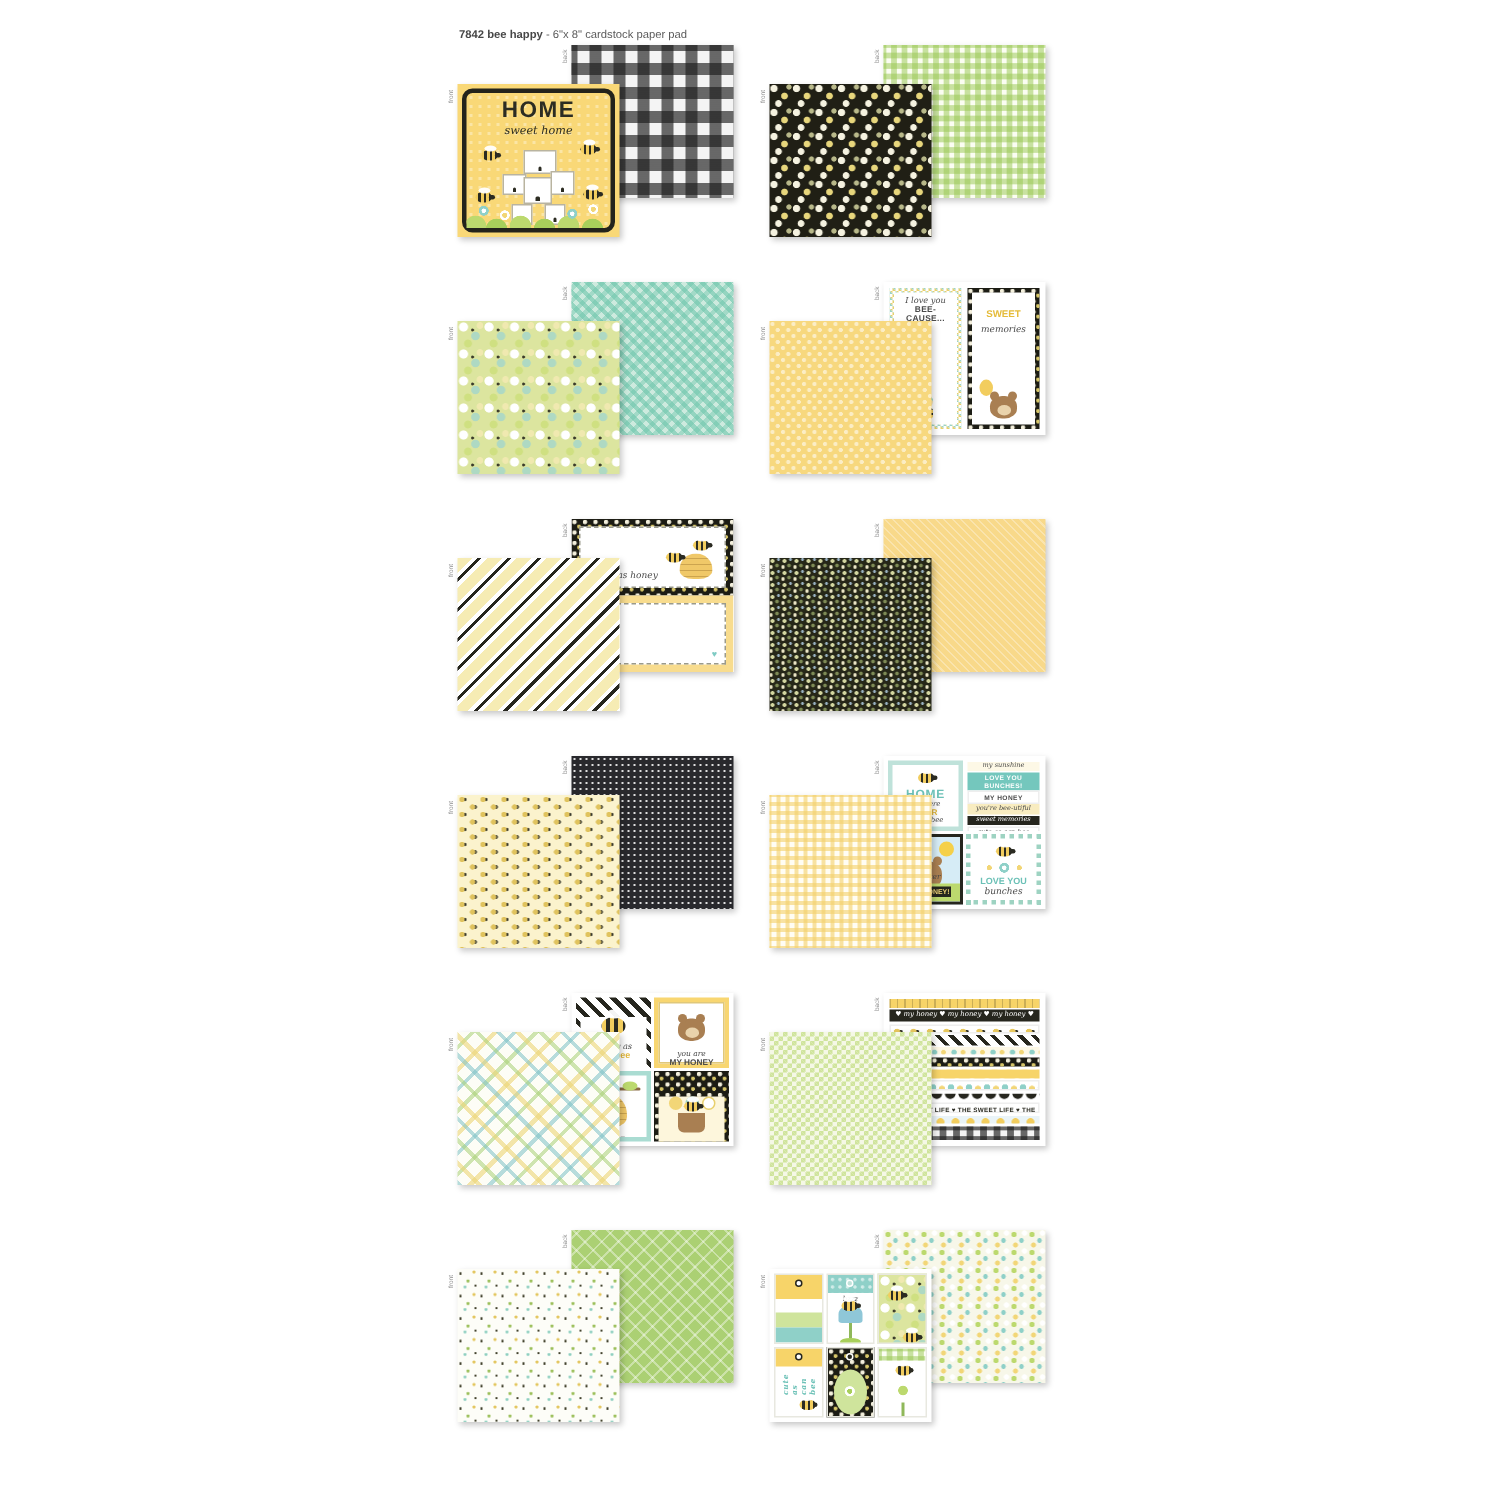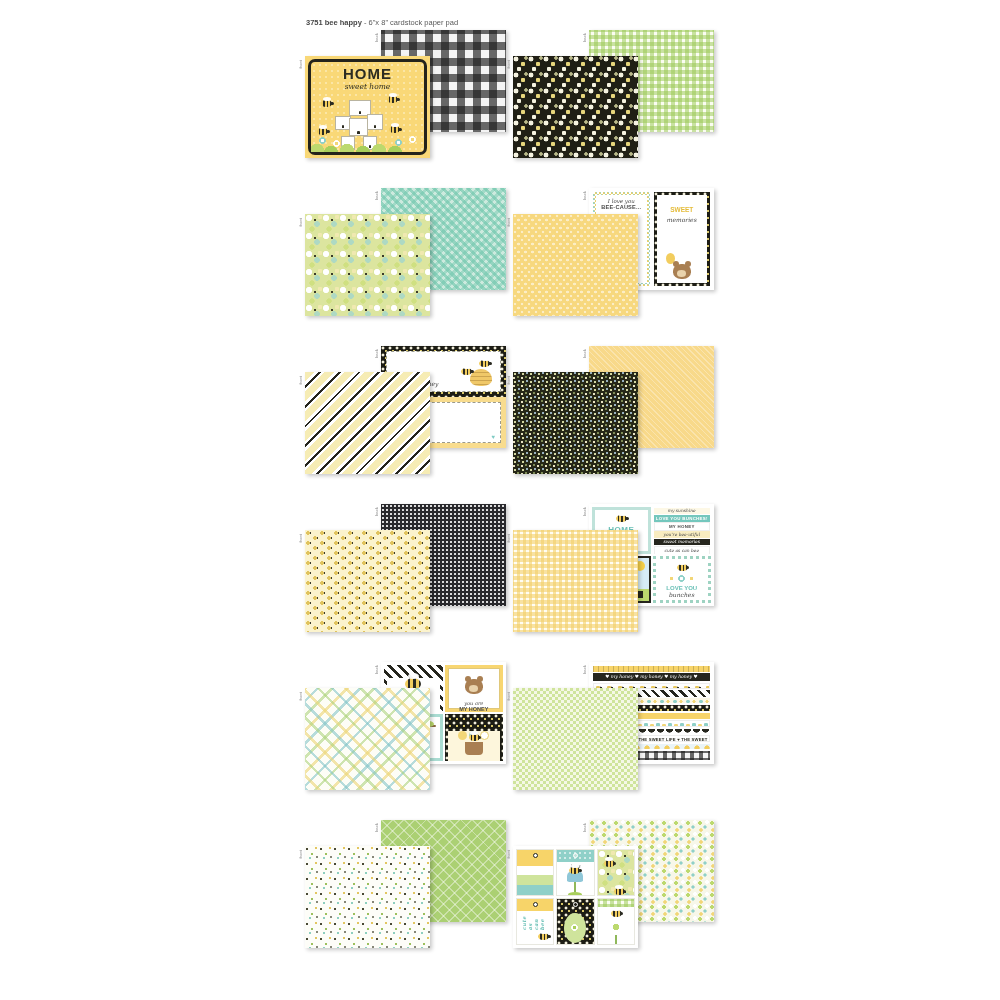--- a/index.html
+++ b/index.html
@@ -5,21 +5,21 @@
   html,body{margin:0;padding:0;background:#fff;}
   #canvas{position:relative;width:1000px;height:1000px;background:#fff;overflow:hidden;
           font-family:"Liberation Sans",sans-serif;color:#4a4a4a;}
 
   
   #hdr{position:absolute;left:306px;top:18px;font-size:7.5px;color:#5a5a5a;}
   #hdr .b{font-weight:bold;color:#474747;}
 
   
   .pair{position:absolute;width:184px;height:172px;}
-  .sheet{position:absolute;width:108px;height:102px;box-shadow:1.5px 2px 4px rgba(0,0,0,.22);overflow:hidden;padding-left:17px;}
+  .sheet{position:absolute;width:108px;height:102px;box-shadow:1.5px 2px 4px rgba(0,0,0,.22);overflow:hidden;}
   .front{left:0;top:26px;z-index:2;}
   .back{left:76px;top:0;z-index:1;}
   .side-label{position:absolute;font-size:4.3px;color:#8d8d8d;writing-mode:vertical-rl;transform:rotate(180deg);line-height:1;z-index:3;}
   .lbl-front{left:-6px;top:30px;}
   .lbl-back{left:70px;top:3px;}
 
   
   .pat-buffalo{background-color:#f4f4f4;background-image:
     linear-gradient(90deg,rgba(28,28,28,.65) 25%,transparent 25% 75%,rgba(28,28,28,.65) 75%),
     linear-gradient(0deg,rgba(28,28,28,.65) 25%,transparent 25% 75%,rgba(28,28,28,.65) 75%);
@@ -190,21 +190,21 @@
   .vtxt{writing-mode:vertical-rl;transform:rotate(180deg);font-size:5px;color:#6cc1b7;font-weight:bold;letter-spacing:.5px;}
 
   .tiny{font-size:4.6px;}
 </style>
 </head>
 <body>
 
 <div id="canvas">
 
   <div id="hdr">
-    <span class="b">3751 bee happy</span><span> - 6"x 8" cardstock paper pad</span>
+    <span class="b">7842 bee happy</span><span> - 6"x 8" cardstock paper pad</span>
   </div>
 
   <div class="pair" style="left:305px;top:30px">
     <div class="side-label lbl-back">back</div>
     <div class="sheet back pat-buffalo"></div>
     <div class="side-label lbl-front">front</div>
     <div class="sheet front" style="background:#f9d877">
       <div class="home-card">
         <div class="home-title">HOME</div>
         <div class="home-sub script">sweet home</div>

